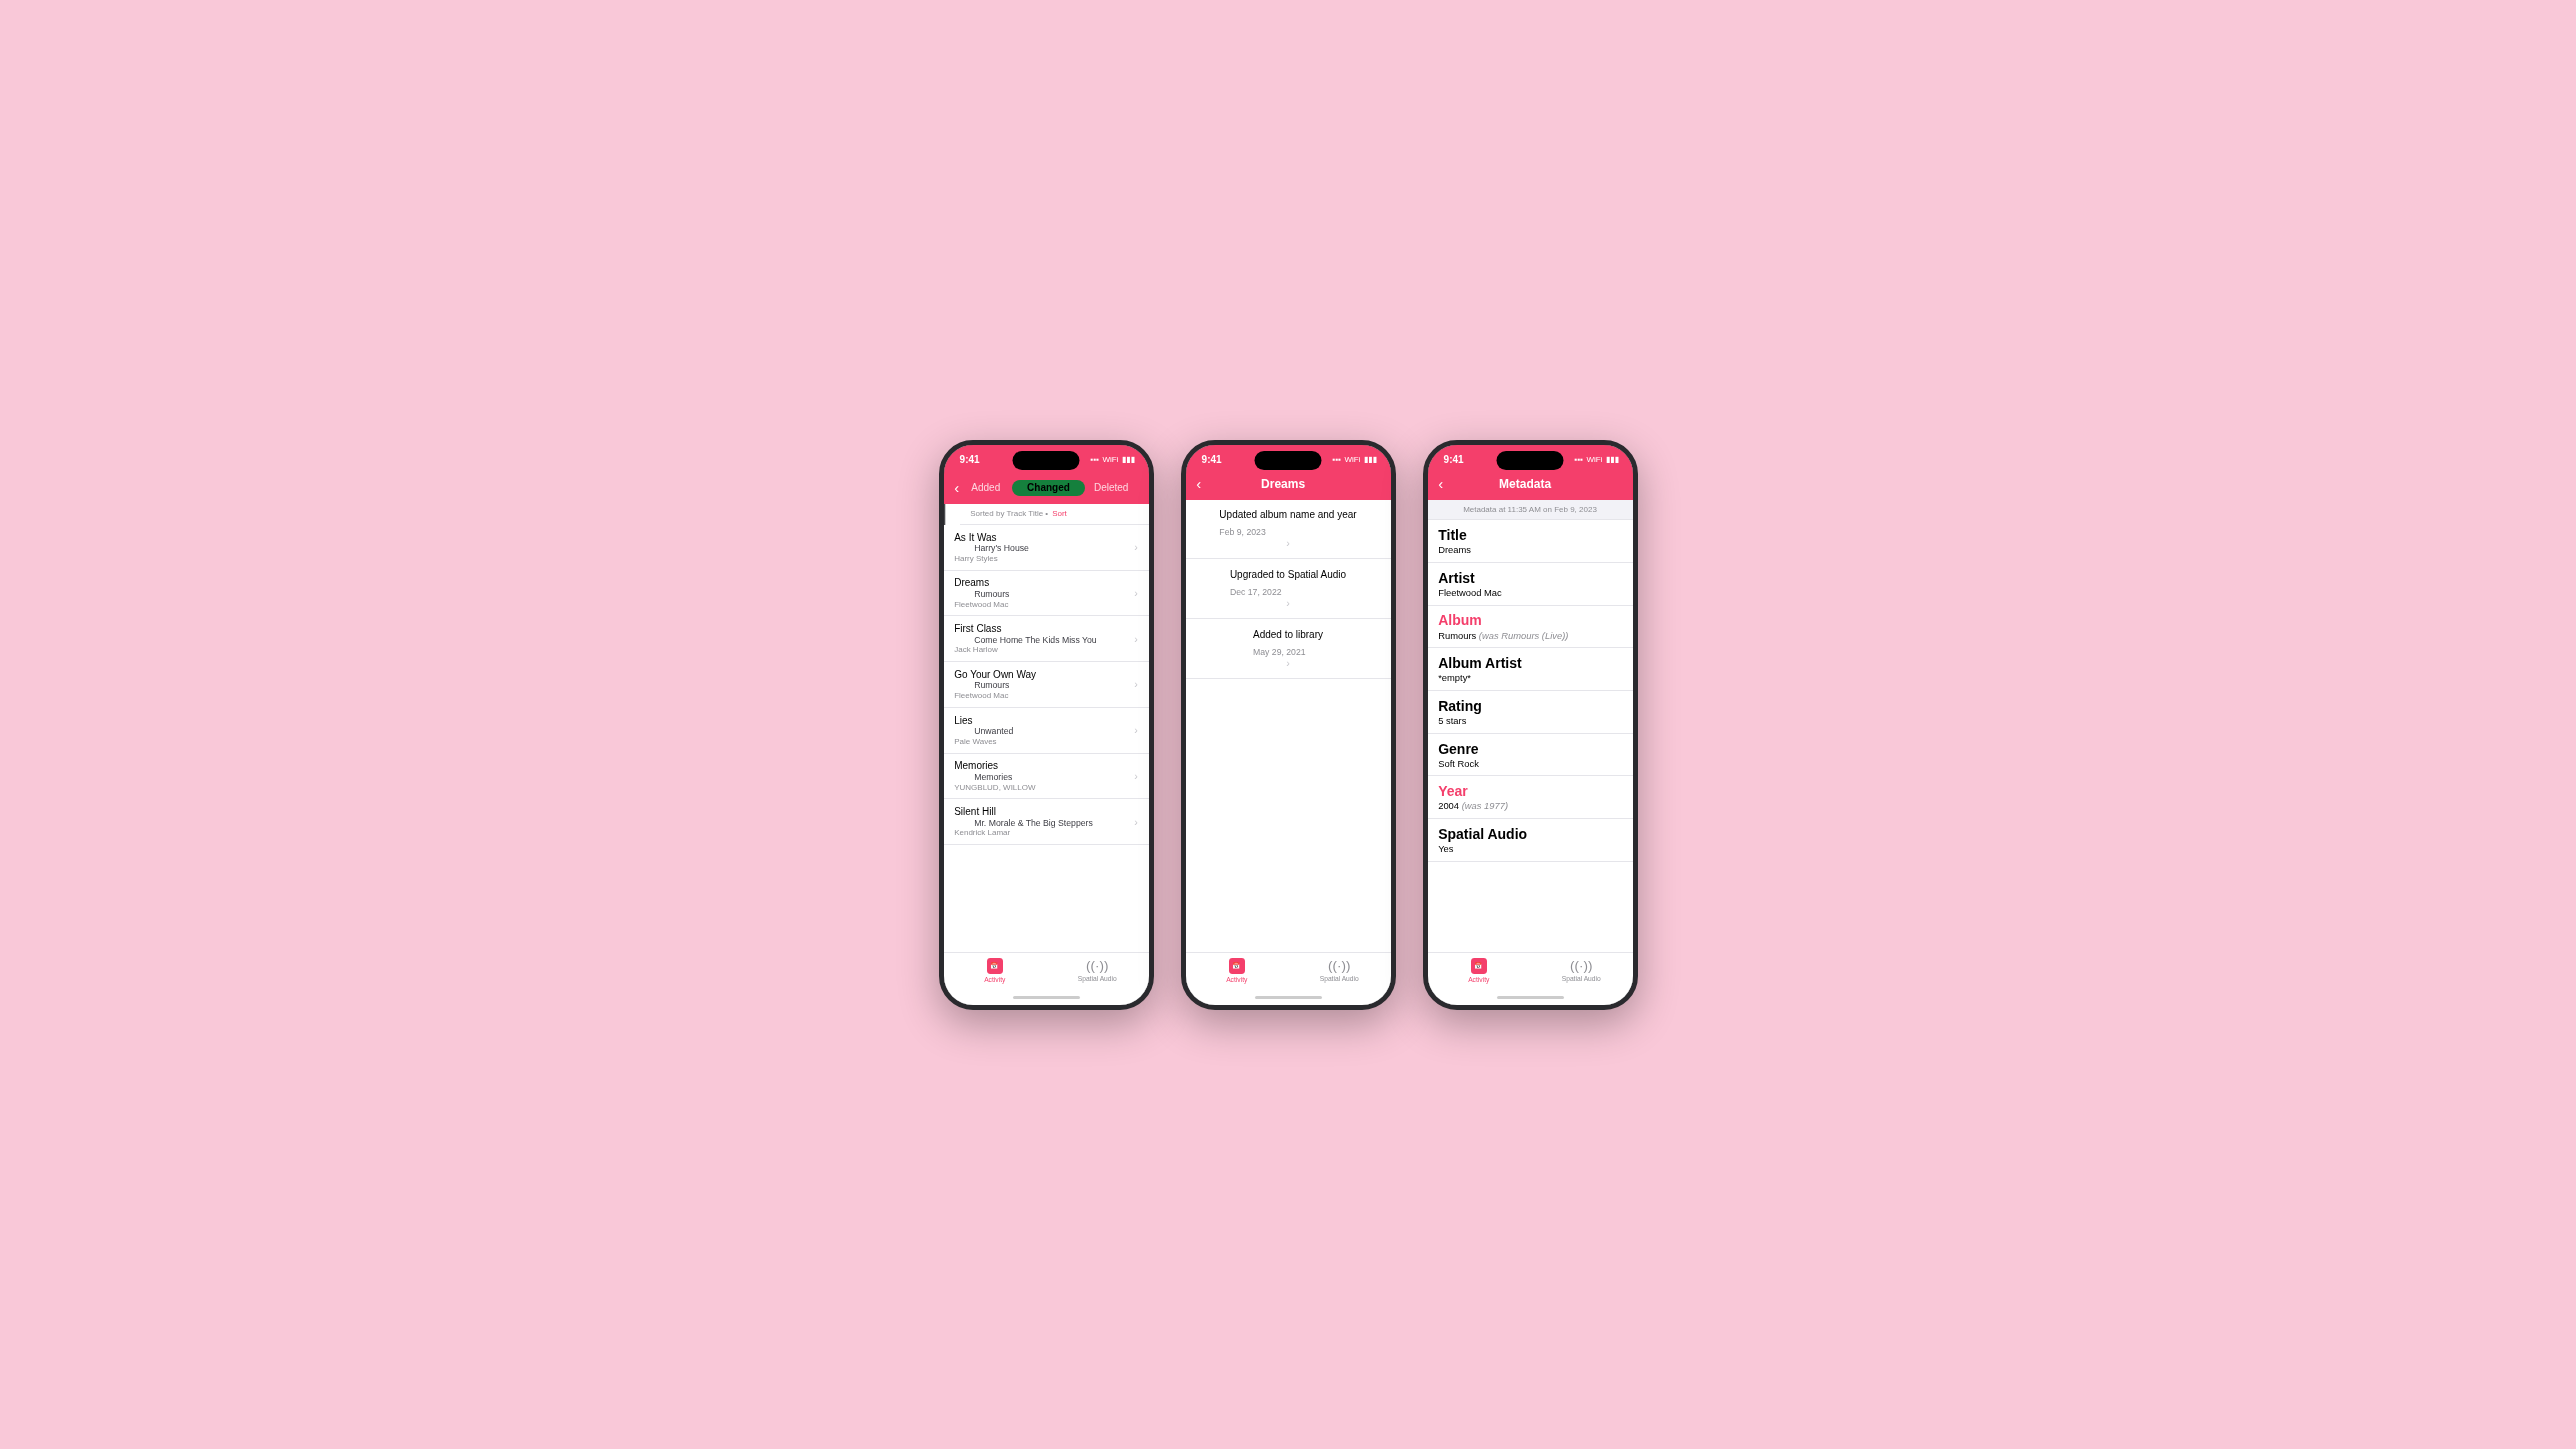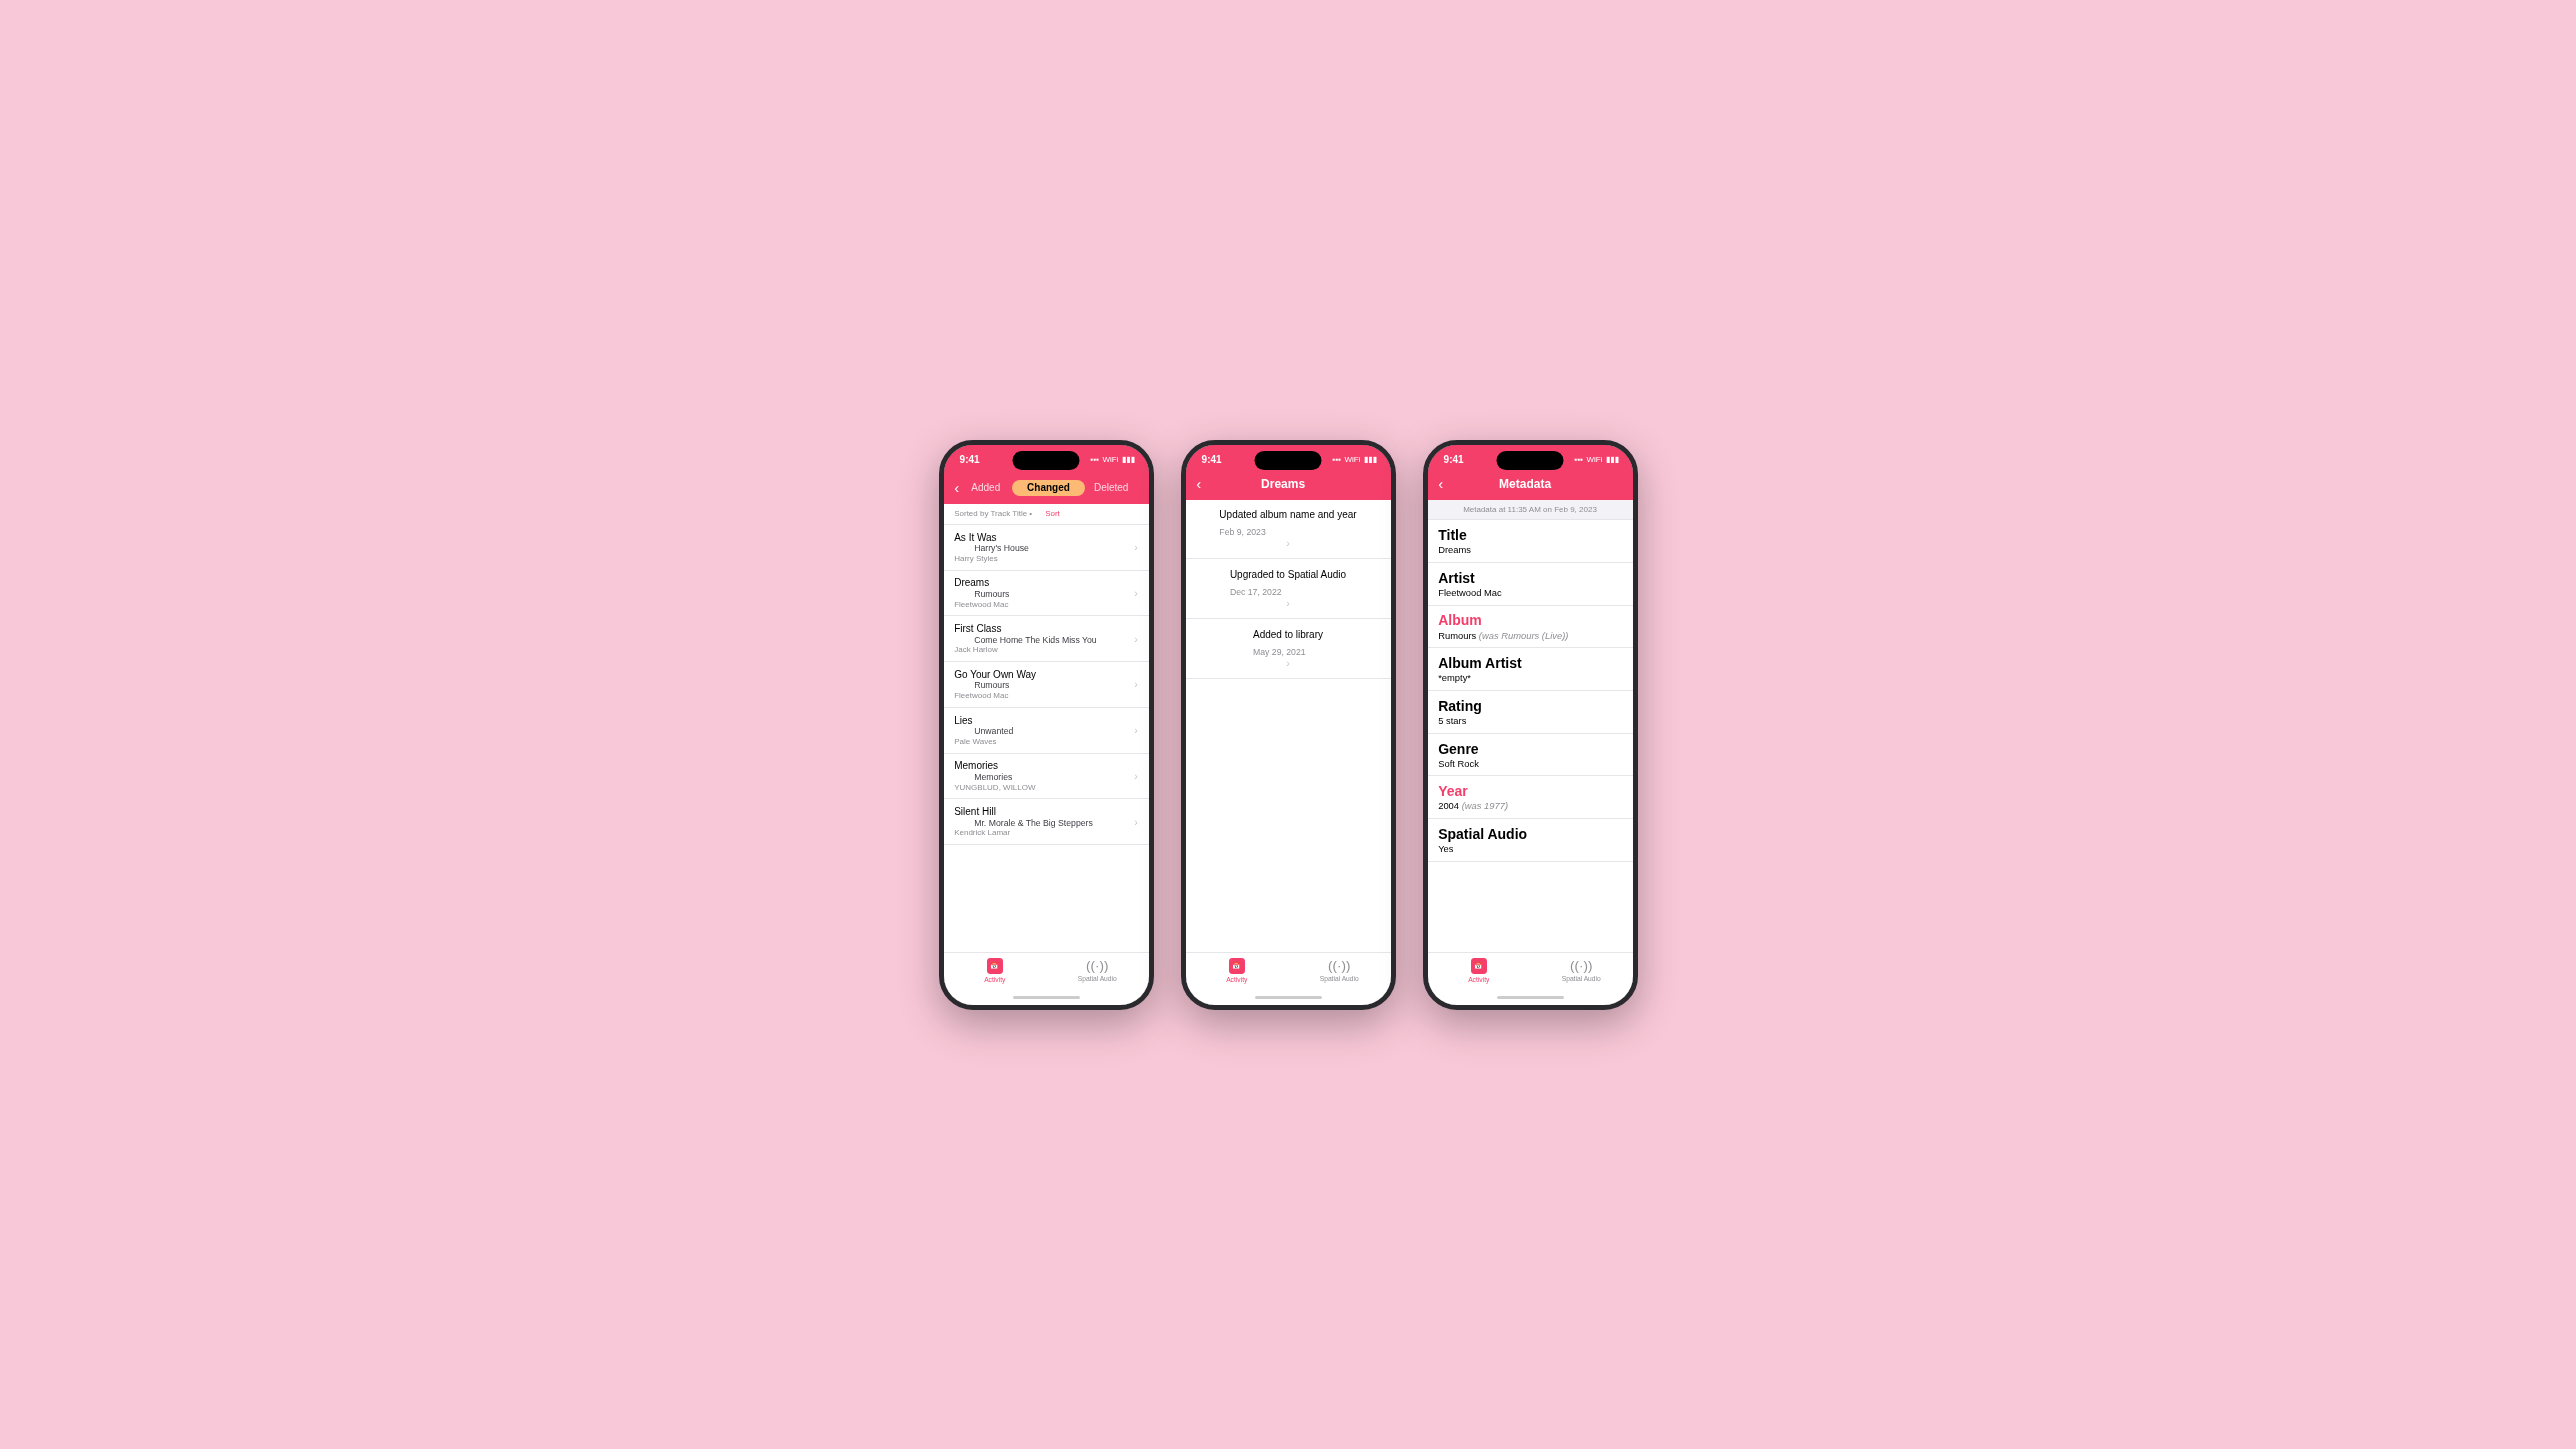--- a/index.html
+++ b/index.html
@@ -93,21 +93,21 @@
     .header-tab {
       flex: 1;
       text-align: center;
       font-size: 10px;
       color: rgba(255,255,255,0.8);
       padding: 2.7px 0;
       cursor: pointer;
     }
 
     .header-tab.active {
-      background: #fdba74;
+      background: #15803d;
       color: #000;
       border-radius: 13.4px;
       font-weight: 600;
       padding: 2.7px 9.4px;
     }
 
     .back-arrow {
       color: #fff;
       font-size: 14.8px;
       cursor: pointer;
@@ -128,22 +128,23 @@
 
     
     .subheader {
       background: #fff;
       padding: 5.4px 10.7px;
       border-bottom: 0.7px solid #e5e5ea;
       font-size: 8px;
       color: #8e8e93;
       display: flex;
       align-items: center;
-      gap: 13px;
+      gap: 4px;
       flex-shrink: 0;
+      margin-left: 16px;
     }
 
     .subheader-sort {
       color: #f43f6b;
       font-weight: 500;
     }
 
     
     .content {
       flex: 1;

